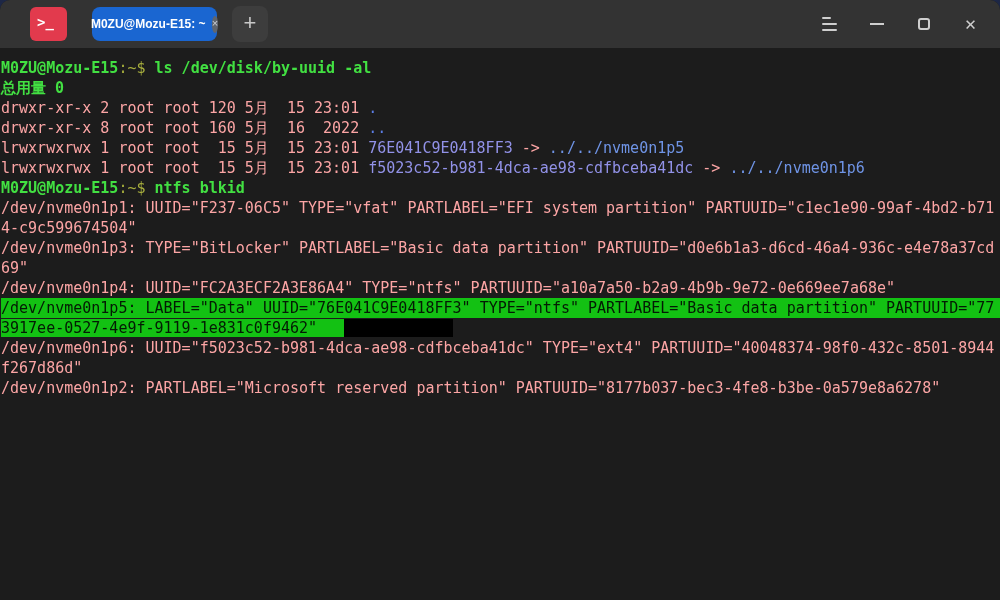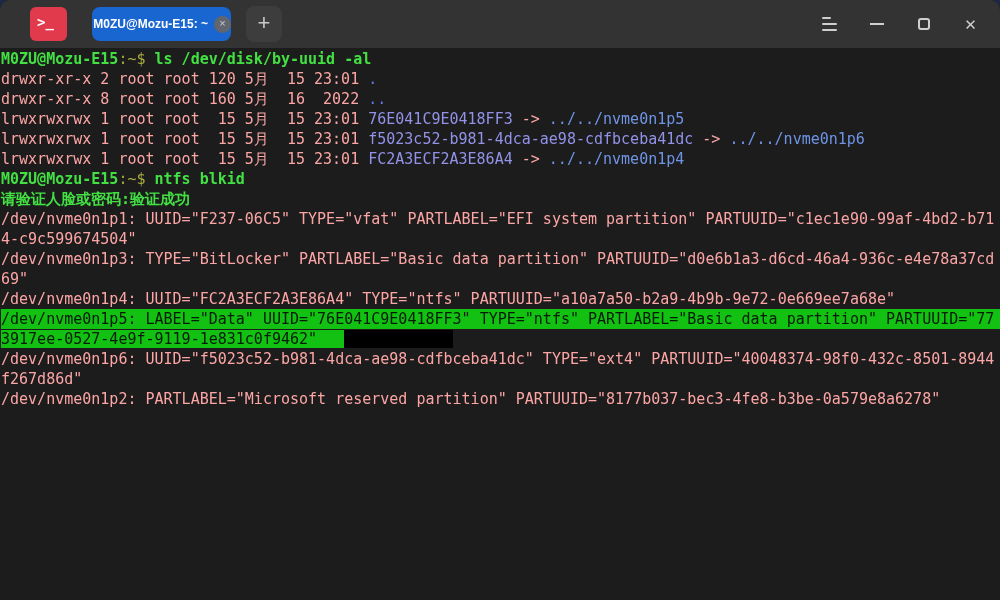--- a/index.html
+++ b/index.html
@@ -28,24 +28,24 @@
     border-radius: 6px;
     display: flex; align-items: center; justify-content: center;
   }
   .app-glyph {
     color: #ffffff; font-family: "DejaVu Sans Mono", monospace;
     font-size: 14px; font-weight: bold; line-height: 1;
     margin-top: -4px; margin-left: -6px;
   }
   .tab {
     margin-left: 25px;
-    width: 139px; height: 34px;
+    width: 125px; height: 34px;
     background: #1a66d1;
     border-radius: 8px;
-    display: flex; align-items: center; justify-content: flex-end;
+    display: flex; align-items: center; justify-content: center;
     gap: 6px;
   }
   .tab-title {
     color: #ffffff; font-size: 12px; font-weight: bold;
     white-space: nowrap;
   }
   .tab-close {
     width: 17px; height: 17px; border-radius: 50%;
     background: #60656e;
     display: flex; align-items: center; justify-content: center;
@@ -72,21 +72,21 @@
   .menu-bars i:nth-child(2) { width: 15px; }
   .menu-bars i:nth-child(3) { width: 15px; }
   .min-bar { width: 14px; height: 2px; background: #cfcfcf; }
   .max-box { width: 12px; height: 12px; border: 2px solid #cfcfcf; border-radius: 3px; }
   .close-x { color: #cfcfcf; font-size: 15px; line-height: 1; }
 
   
   .terminal {
     flex: 1;
     background: #1c1c1c;
-    padding: 1px 0 0 1px;
+    padding: 10px 0 0 1px;
     font-family: "DejaVu Sans Mono", monospace;
     font-size: 15px;
     overflow: hidden;
   }
   .tline { height: 20px; line-height: 20px; white-space: pre; }
   .row-sel { background: #13c113; }
   .c-fg  { color: #fca5a5; }
   .c-br  { color: #42e042; font-weight: bold; }
   .c-ol  { color: #a6ad3d; }
   .c-ln  { color: #9292e8; }
@@ -133,27 +133,26 @@
       </div>
       <div class="win-btn">
         <span class="close-x">✕</span>
       </div>
     </div>
   </div>
 
   <div class="terminal">
     <div id="terminal-output">
         <div class="tline"><span class="c-br">M0ZU@Mozu-E15</span><span class="c-ol">:~$ </span><span class="c-br">ls /dev/disk/by-uuid -al</span></div>
+        <div class="tline"><span class="c-br">总用量 0</span></div>
         <div class="tline"><span class="c-fg">drwxr-xr-x 2 root root 120 5月  15 23:01 </span><span class="c-dir">.</span></div>
         <div class="tline"><span class="c-fg">drwxr-xr-x 8 root root 160 5月  16  2022 </span><span class="c-dir">..</span></div>
         <div class="tline"><span class="c-fg">lrwxrwxrwx 1 root root  15 5月  15 23:01 </span><span class="c-ln">76E041C9E0418FF3</span><span class="c-fg"> -&gt; </span><span class="c-tg">../../nvme0n1p5</span></div>
         <div class="tline"><span class="c-fg">lrwxrwxrwx 1 root root  15 5月  15 23:01 </span><span class="c-ln">f5023c52-b981-4dca-ae98-cdfbceba41dc</span><span class="c-fg"> -&gt; </span><span class="c-tg">../../nvme0n1p6</span></div>
-        <div class="tline"><span class="c-fg">lrwxrwxrwx 1 root root  15 5月  15 23:01 </span><span class="c-ln">FC2A3ECF2A3E86A4</span><span class="c-fg"> -&gt; </span><span class="c-tg">../../nvme0n1p4</span></div>
         <div class="tline"><span class="c-br">M0ZU@Mozu-E15</span><span class="c-ol">:~$ </span><span class="c-br">ntfs blkid</span></div>
-        <div class="tline"><span class="c-br">请验证人脸或密码:验证成功</span></div>
         <div class="tline"><span class="c-fg">/dev/nvme0n1p1: UUID="F237-06C5" TYPE="vfat" PARTLABEL="EFI system partition" PARTUUID="c1ec1e90-99af-4bd2-b71</span></div>
         <div class="tline"><span class="c-fg">4-c9c599674504"</span></div>
         <div class="tline"><span class="c-fg">/dev/nvme0n1p3: TYPE="BitLocker" PARTLABEL="Basic data partition" PARTUUID="d0e6b1a3-d6cd-46a4-936c-e4e78a37cd</span></div>
         <div class="tline"><span class="c-fg">69"</span></div>
         <div class="tline"><span class="c-fg">/dev/nvme0n1p4: UUID="FC2A3ECF2A3E86A4" TYPE="ntfs" PARTUUID="a10a7a50-b2a9-4b9b-9e72-0e669ee7a68e"</span></div>
         <div class="tline row-sel"><span class="c-sel">/dev/nvme0n1p5: LABEL="Data" UUID="76E041C9E0418FF3" TYPE="ntfs" PARTLABEL="Basic data partition" PARTUUID="77</span></div>
         <div class="tline"><span class="c-sel">3917ee-0527-4e9f-9119-1e831c0f9462"   </span><span class="c-gap">            </span></div>
         <div class="tline"><span class="c-fg">/dev/nvme0n1p6: UUID="f5023c52-b981-4dca-ae98-cdfbceba41dc" TYPE="ext4" PARTUUID="40048374-98f0-432c-8501-8944</span></div>
         <div class="tline"><span class="c-fg">f267d86d"</span></div>
         <div class="tline"><span class="c-fg">/dev/nvme0n1p2: PARTLABEL="Microsoft reserved partition" PARTUUID="8177b037-bec3-4fe8-b3be-0a579e8a6278"</span></div>

